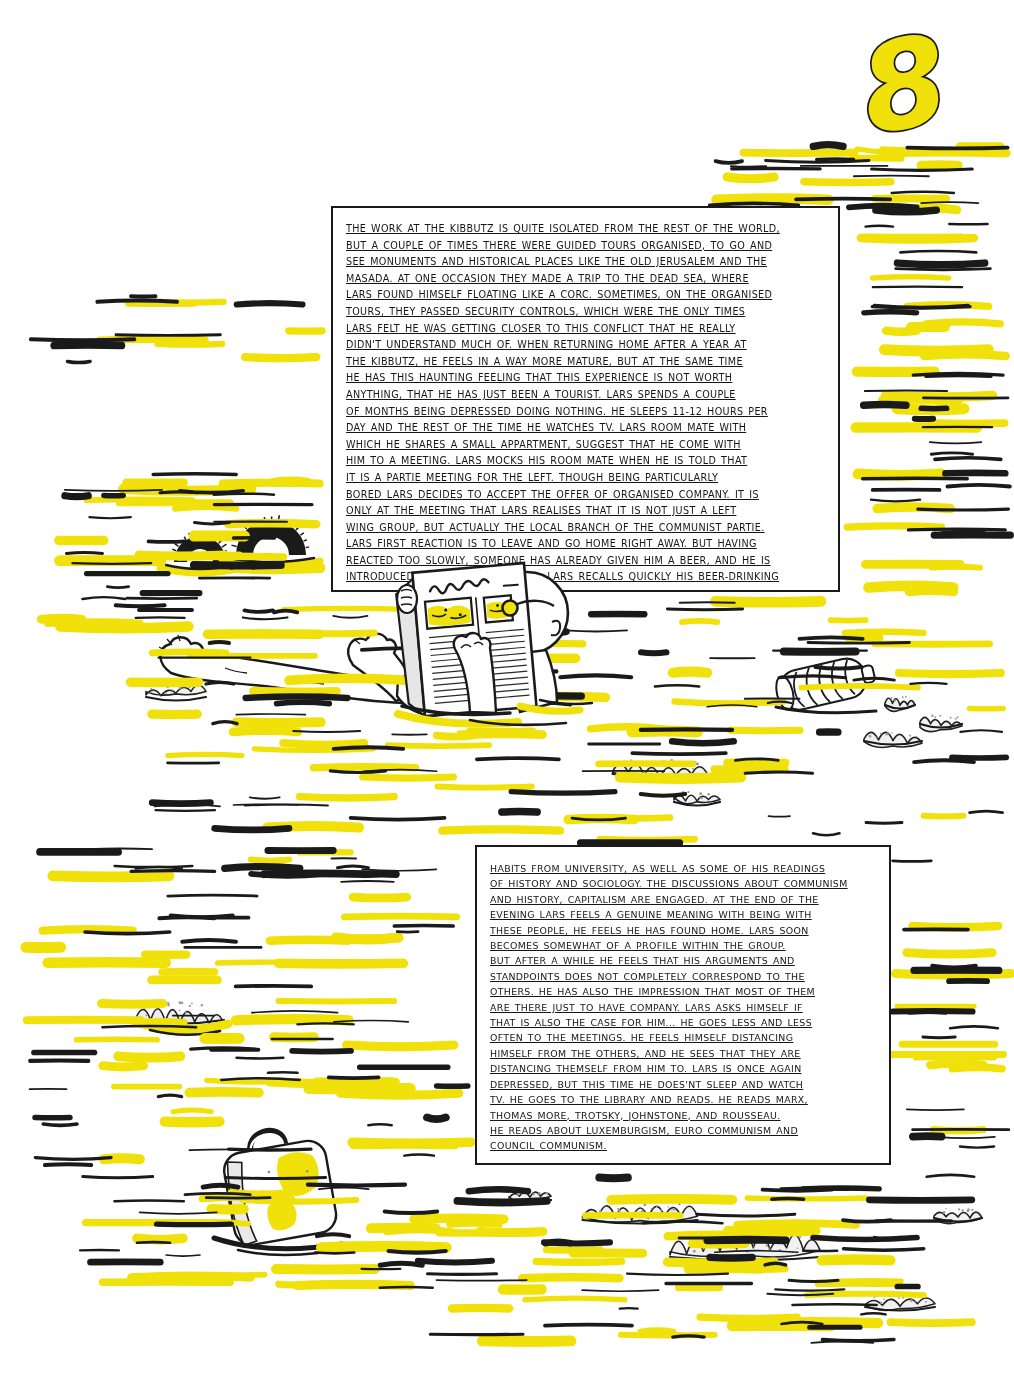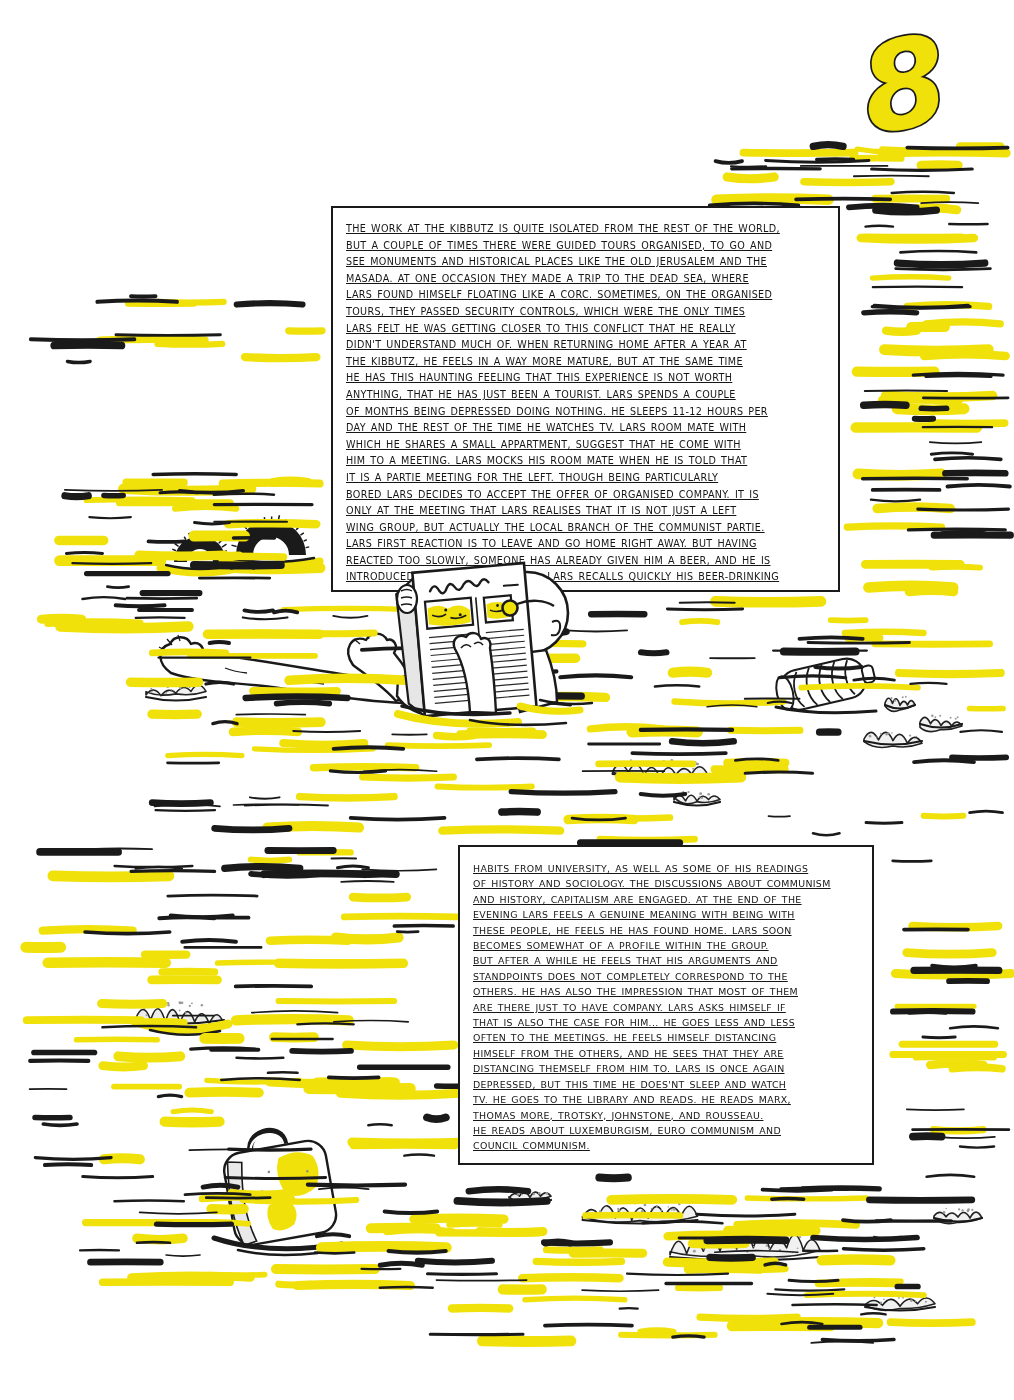--- a/index.html
+++ b/index.html
@@ -27,21 +27,21 @@
     letter-spacing:0.35px;
     word-spacing:1.5px;
     text-decoration:underline;
   }
   .caption1{
     left:331px;top:206px;width:509px;height:386px;
     padding:13px 8px 8px 13px;
     font-size:9.6px;line-height:16.6px;
   }
   .caption2{
-    left:458px;top:845px;width:416px;height:320px;
+    left:475px;top:845px;width:416px;height:320px;
     padding:14px 8px 8px 13px;
     font-size:9.4px;line-height:15.4px;
   }
 </style>
 </head>
 <body>
 
 <div class="page">
 
   <svg id="water" class="layer" width="1014" height="1400" viewBox="0 0 1014 1400">

